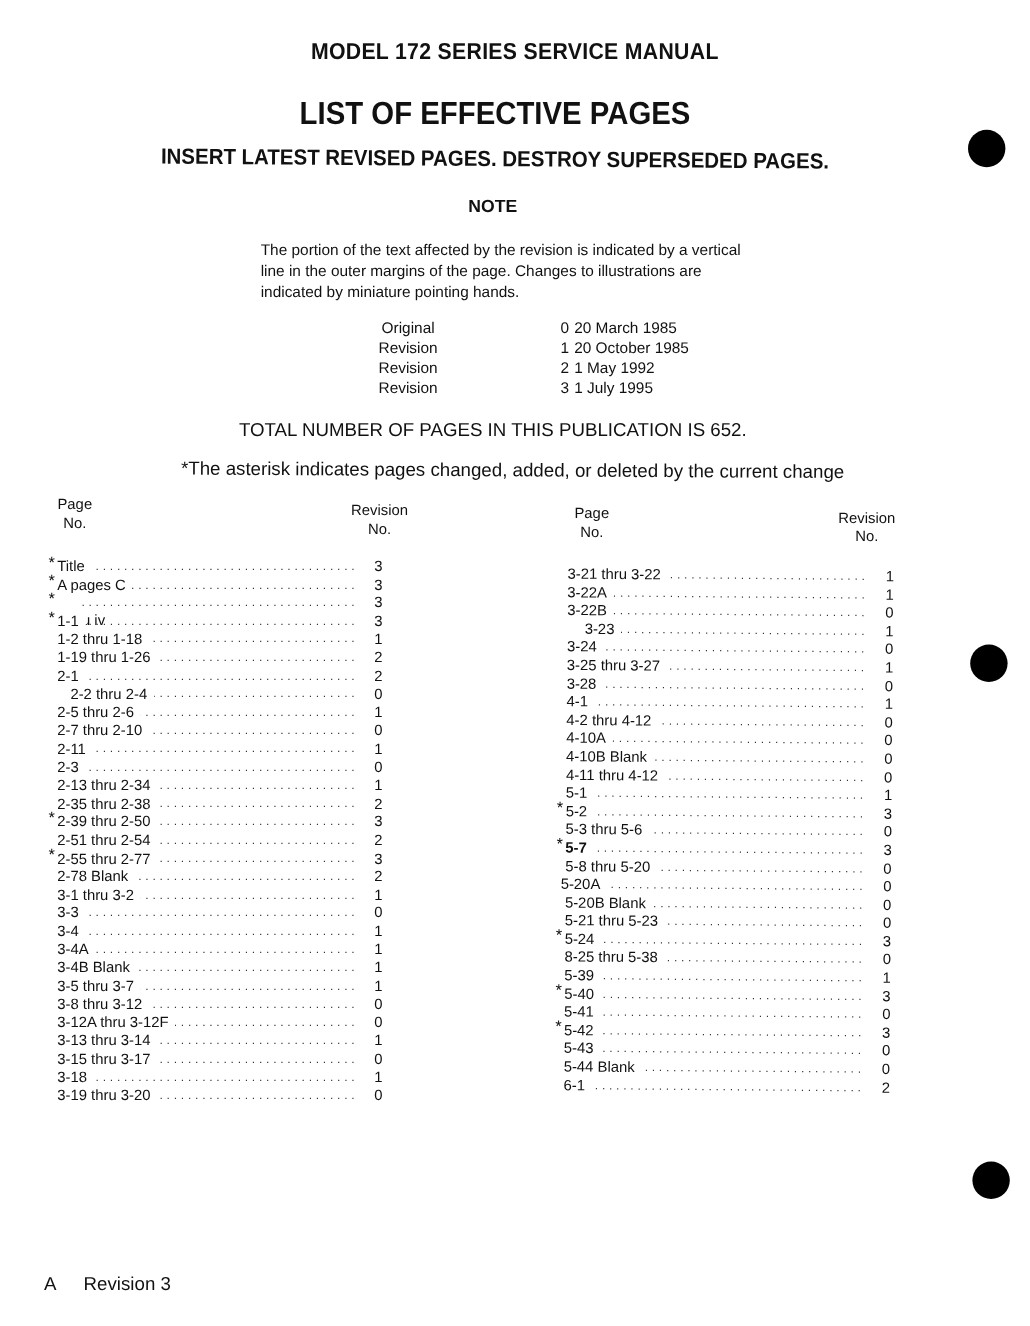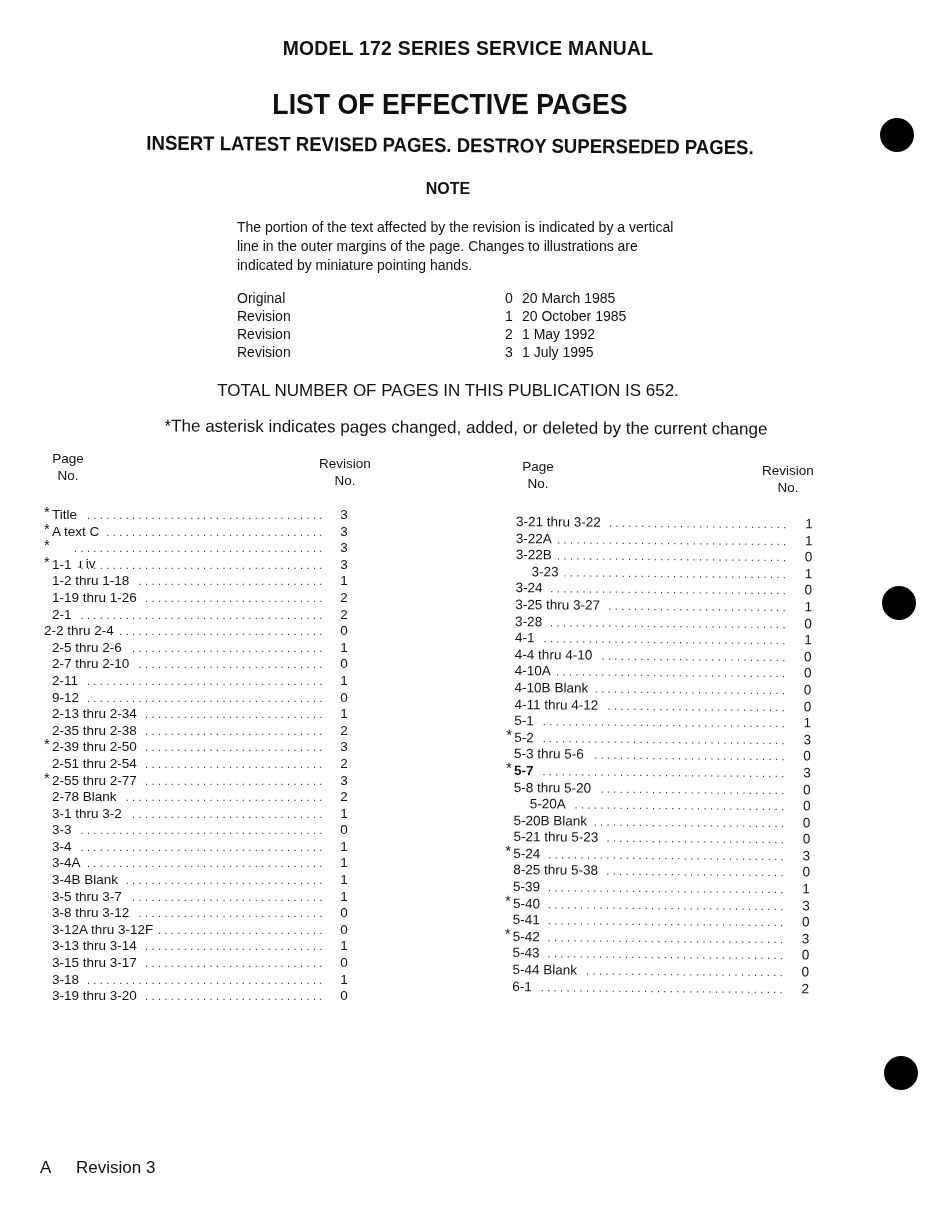--- a/index.html
+++ b/index.html
@@ -7,21 +7,21 @@
     width: 936px; height: 1205px; position: relative; overflow: hidden;
     font-family: "Liberation Sans", "DejaVu Sans", sans-serif; color: #111;
   }
   .hdr { position: absolute; left: 0; width: 936px; text-align: center; white-space: nowrap; }
   #manual-title { top: 36px; font-size: 21px; font-weight: bold; letter-spacing: 0.3px; transform: scaleX(0.92); }
   #main-title { top: 88px; font-size: 29px; font-weight: bold; transform: scaleX(0.92); left: -18px; }
   #instruction { top: 134px; font-size: 20px; font-weight: bold; transform: scaleX(0.93) rotate(0.4deg); left: -18px; }
   #note-heading { top: 180px; font-size: 16px; font-weight: bold; left: -20px; }
   #note-text { position: absolute; left: 237px; top: 218px; width: 440px; font-size: 14px; line-height: 19px; }
   #revisions { position: absolute; left: 237px; top: 289px; width: 420px; font-size: 14px; line-height: 18px; }
-  .rev-row { display: flex; }
+  .rev-row { display: flex; text-align: center; }
   .rev-label { width: 268px; }
   .rev-num { width: 17px; }
   #total { top: 381px; font-size: 17px; left: -20px; }
   #asterisk-note { top: 418px; font-size: 17px; left: -2px; transform: rotate(0.3deg); }
   .col { position: absolute; font-size: 13.5px; }
   .col-head { position: absolute; font-size: 13.5px; line-height: 17px; text-align: center; }
   .rows { position: absolute; }
   .row { position: relative; height: 16.6px; line-height: 16.6px; white-space: nowrap; }
   .star { position: absolute; font-size: 15px; top: -3px; }
   .pg { position: absolute; background: #fff; padding-right: 6px; }
@@ -87,21 +87,21 @@
 <div class="rows col" id="left-rows" style="left:44px; top:507px; width:310px;">
     <div class="row">
       <span class="dots" style="left: 30px; width: 250px;">............................................................</span>
       <span class="star" style="left: 0px;">*</span>
       <span class="pg" style="left: 8px;">Title</span>
       <span class="rv" style="left: 293px;">3</span>
     </div>
     <div class="row">
       <span class="dots" style="left: 30px; width: 250px;">............................................................</span>
       <span class="star" style="left: 0px;">*</span>
-      <span class="pg" style="left: 8px;">A text C</span>
+      <span class="pg" style="left: 8px;">A pages C</span>
       <span class="rv" style="left: 293px;">3</span>
     </div>
     <div class="row">
       <span class="dots" style="left: 30px; width: 250px;">............................................................</span>
       <span class="star" style="left: 0px;">*</span>
       <span class="pg" style="left: 8px; margin-top: 16px;">i thru iv</span>
       <span class="rv" style="left: 293px;">3</span>
     </div>
     <div class="row">
       <span class="dots" style="left: 30px; width: 250px;">............................................................</span>
@@ -123,21 +123,21 @@
     </div>
     <div class="row">
       <span class="dots" style="left: 30px; width: 250px;">............................................................</span>
       <span class="star" style="left: 0px;"></span>
       <span class="pg" style="left: 8px;">2-1</span>
       <span class="rv" style="left: 293px;">2</span>
     </div>
     <div class="row">
       <span class="dots" style="left: 30px; width: 250px;">............................................................</span>
       <span class="star" style="left: 0px;"></span>
-      <span class="pg" style="left: 0;">2-2 thru 2-4</span>
+      <span class="pg" style="left: 20px;">2-2 thru 2-4</span>
       <span class="rv" style="left: 293px;">0</span>
     </div>
     <div class="row">
       <span class="dots" style="left: 30px; width: 250px;">............................................................</span>
       <span class="star" style="left: 0px;"></span>
       <span class="pg" style="left: 8px;">2-5 thru 2-6</span>
       <span class="rv" style="left: 293px;">1</span>
     </div>
     <div class="row">
       <span class="dots" style="left: 30px; width: 250px;">............................................................</span>
@@ -147,21 +147,21 @@
     </div>
     <div class="row">
       <span class="dots" style="left: 30px; width: 250px;">............................................................</span>
       <span class="star" style="left: 0px;"></span>
       <span class="pg" style="left: 8px;">2-11</span>
       <span class="rv" style="left: 293px;">1</span>
     </div>
     <div class="row">
       <span class="dots" style="left: 30px; width: 250px;">............................................................</span>
       <span class="star" style="left: 0px;"></span>
-      <span class="pg" style="left: 8px;">9-12</span>
+      <span class="pg" style="left: 8px;">2-3</span>
       <span class="rv" style="left: 293px;">0</span>
     </div>
     <div class="row">
       <span class="dots" style="left: 30px; width: 250px;">............................................................</span>
       <span class="star" style="left: 0px;"></span>
       <span class="pg" style="left: 8px;">2-13 thru 2-34</span>
       <span class="rv" style="left: 293px;">1</span>
     </div>
     <div class="row">
       <span class="dots" style="left: 30px; width: 250px;">............................................................</span>
@@ -311,21 +311,21 @@
     </div>
     <div class="row">
       <span class="dots" style="left: 30px; width: 252px;">............................................................</span>
       <span class="star" style="left: 0px;"></span>
       <span class="pg" style="left: 8px;">4-1</span>
       <span class="rv" style="left: 294px;">1</span>
     </div>
     <div class="row">
       <span class="dots" style="left: 30px; width: 252px;">............................................................</span>
       <span class="star" style="left: 0px;"></span>
-      <span class="pg" style="left: 8px;">4-4 thru 4-10</span>
+      <span class="pg" style="left: 8px;">4-2 thru 4-12</span>
       <span class="rv" style="left: 294px;">0</span>
     </div>
     <div class="row">
       <span class="dots" style="left: 30px; width: 252px;">............................................................</span>
       <span class="star" style="left: 0px;"></span>
       <span class="pg" style="left: 8px;">4-10A</span>
       <span class="rv" style="left: 294px;">0</span>
     </div>
     <div class="row">
       <span class="dots" style="left: 30px; width: 252px;">............................................................</span>
@@ -365,21 +365,21 @@
     </div>
     <div class="row">
       <span class="dots" style="left: 30px; width: 252px;">............................................................</span>
       <span class="star" style="left: 0px;"></span>
       <span class="pg" style="left: 8px;">5-8 thru 5-20</span>
       <span class="rv" style="left: 294px;">0</span>
     </div>
     <div class="row">
       <span class="dots" style="left: 30px; width: 252px;">............................................................</span>
       <span class="star" style="left: 0px;"></span>
-      <span class="pg" style="left: 24px;">5-20A</span>
+      <span class="pg" style="left: 4px;">5-20A</span>
       <span class="rv" style="left: 294px;">0</span>
     </div>
     <div class="row">
       <span class="dots" style="left: 30px; width: 252px;">............................................................</span>
       <span class="star" style="left: 0px;"></span>
       <span class="pg" style="left: 8px;">5-20B Blank</span>
       <span class="rv" style="left: 294px;">0</span>
     </div>
     <div class="row">
       <span class="dots" style="left: 30px; width: 252px;">............................................................</span>

